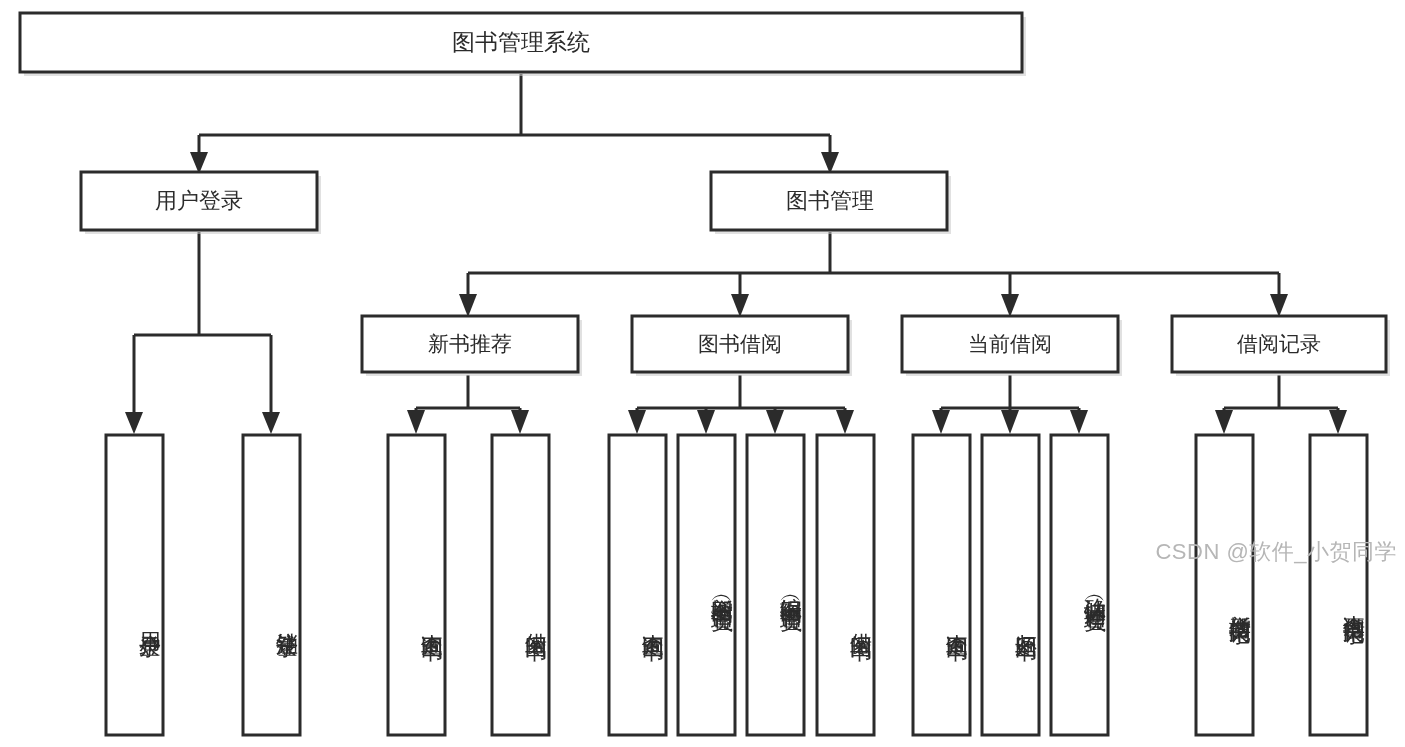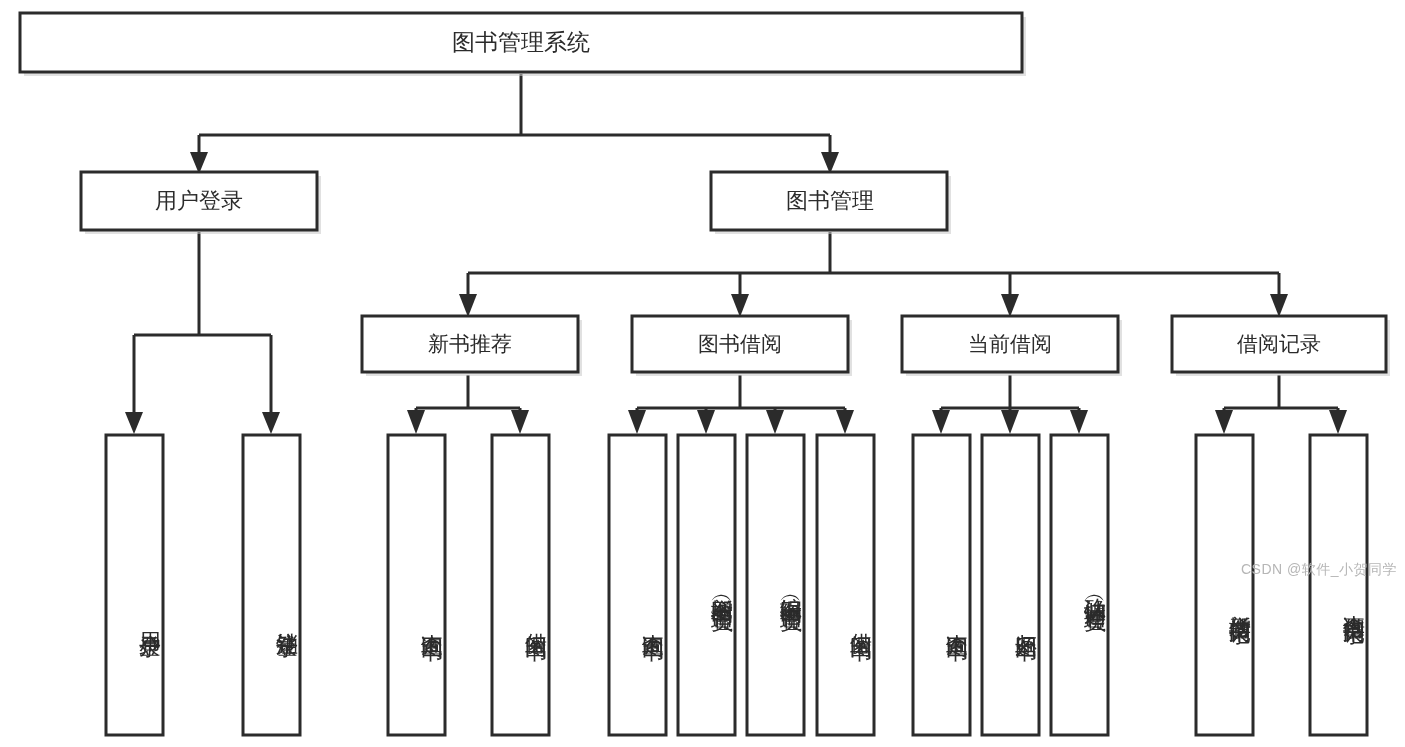--- a/index.html
+++ b/index.html
@@ -68,23 +68,23 @@
     letter-spacing: 2px;
     display: flex;
     align-items: flex-start;
     justify-content: center;
     white-space: nowrap;
     pointer-events: none;
   }
   .watermark {
     position: absolute;
     right: 8px;
-    bottom: 6px;
-    font-family: "Liberation Sans", "DejaVu Sans", sans-serif;
-    font-size: 14px;
+    bottom: 18px;
+    font-family: "Liberation Sans", "DejaVu Sans", sans-serif;
+    font-size: 22px;
     color: #b6b6b6;
     white-space: nowrap;
     letter-spacing: 0.5px;
   }
 </style>
 </head>
 <body>
 
 <div id="diagram-root">
 

